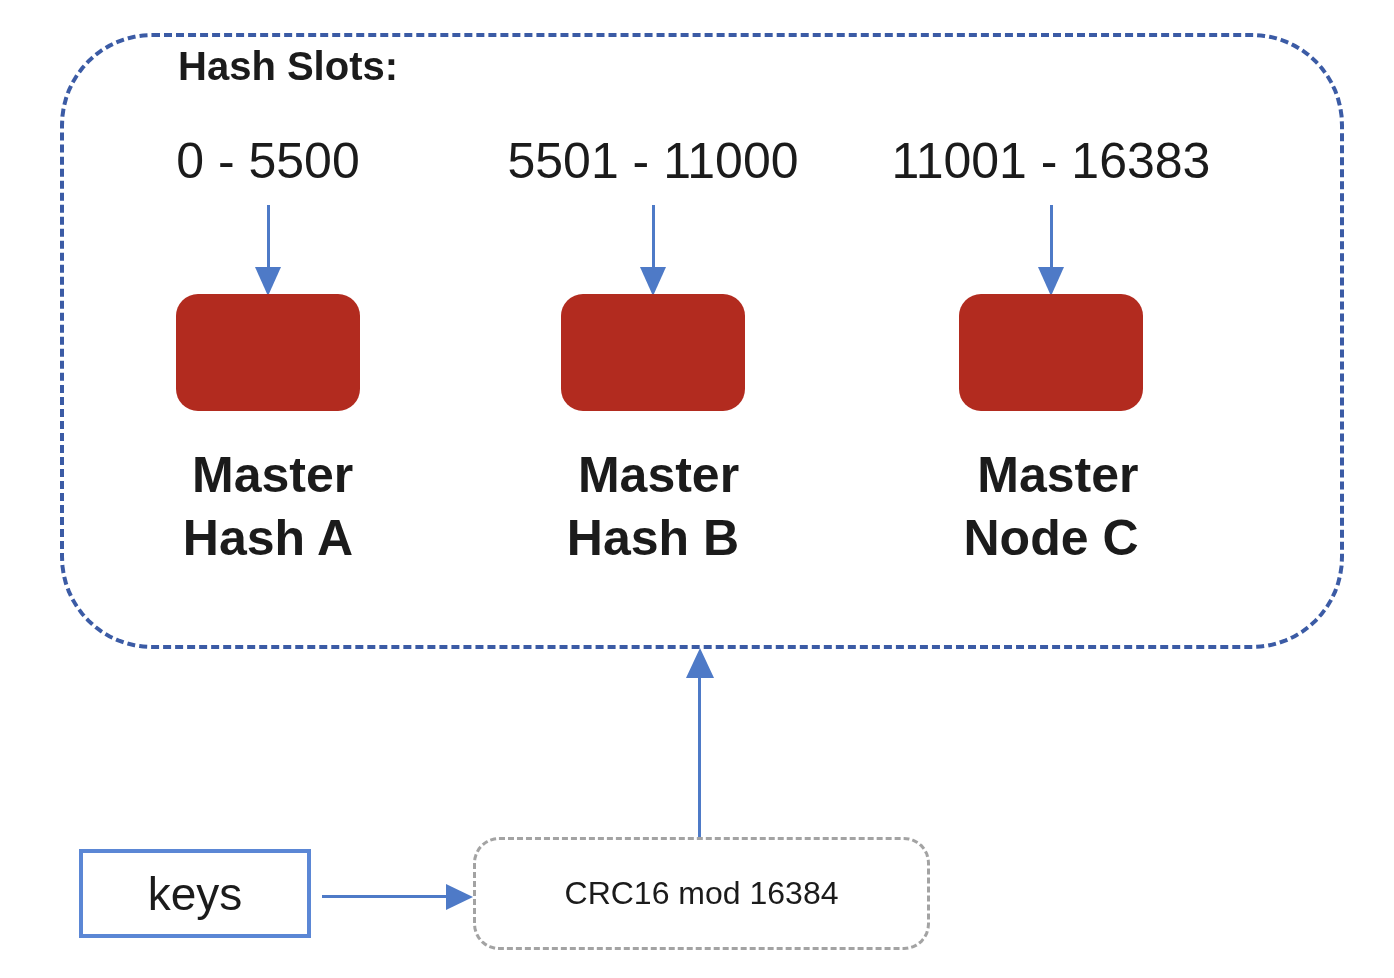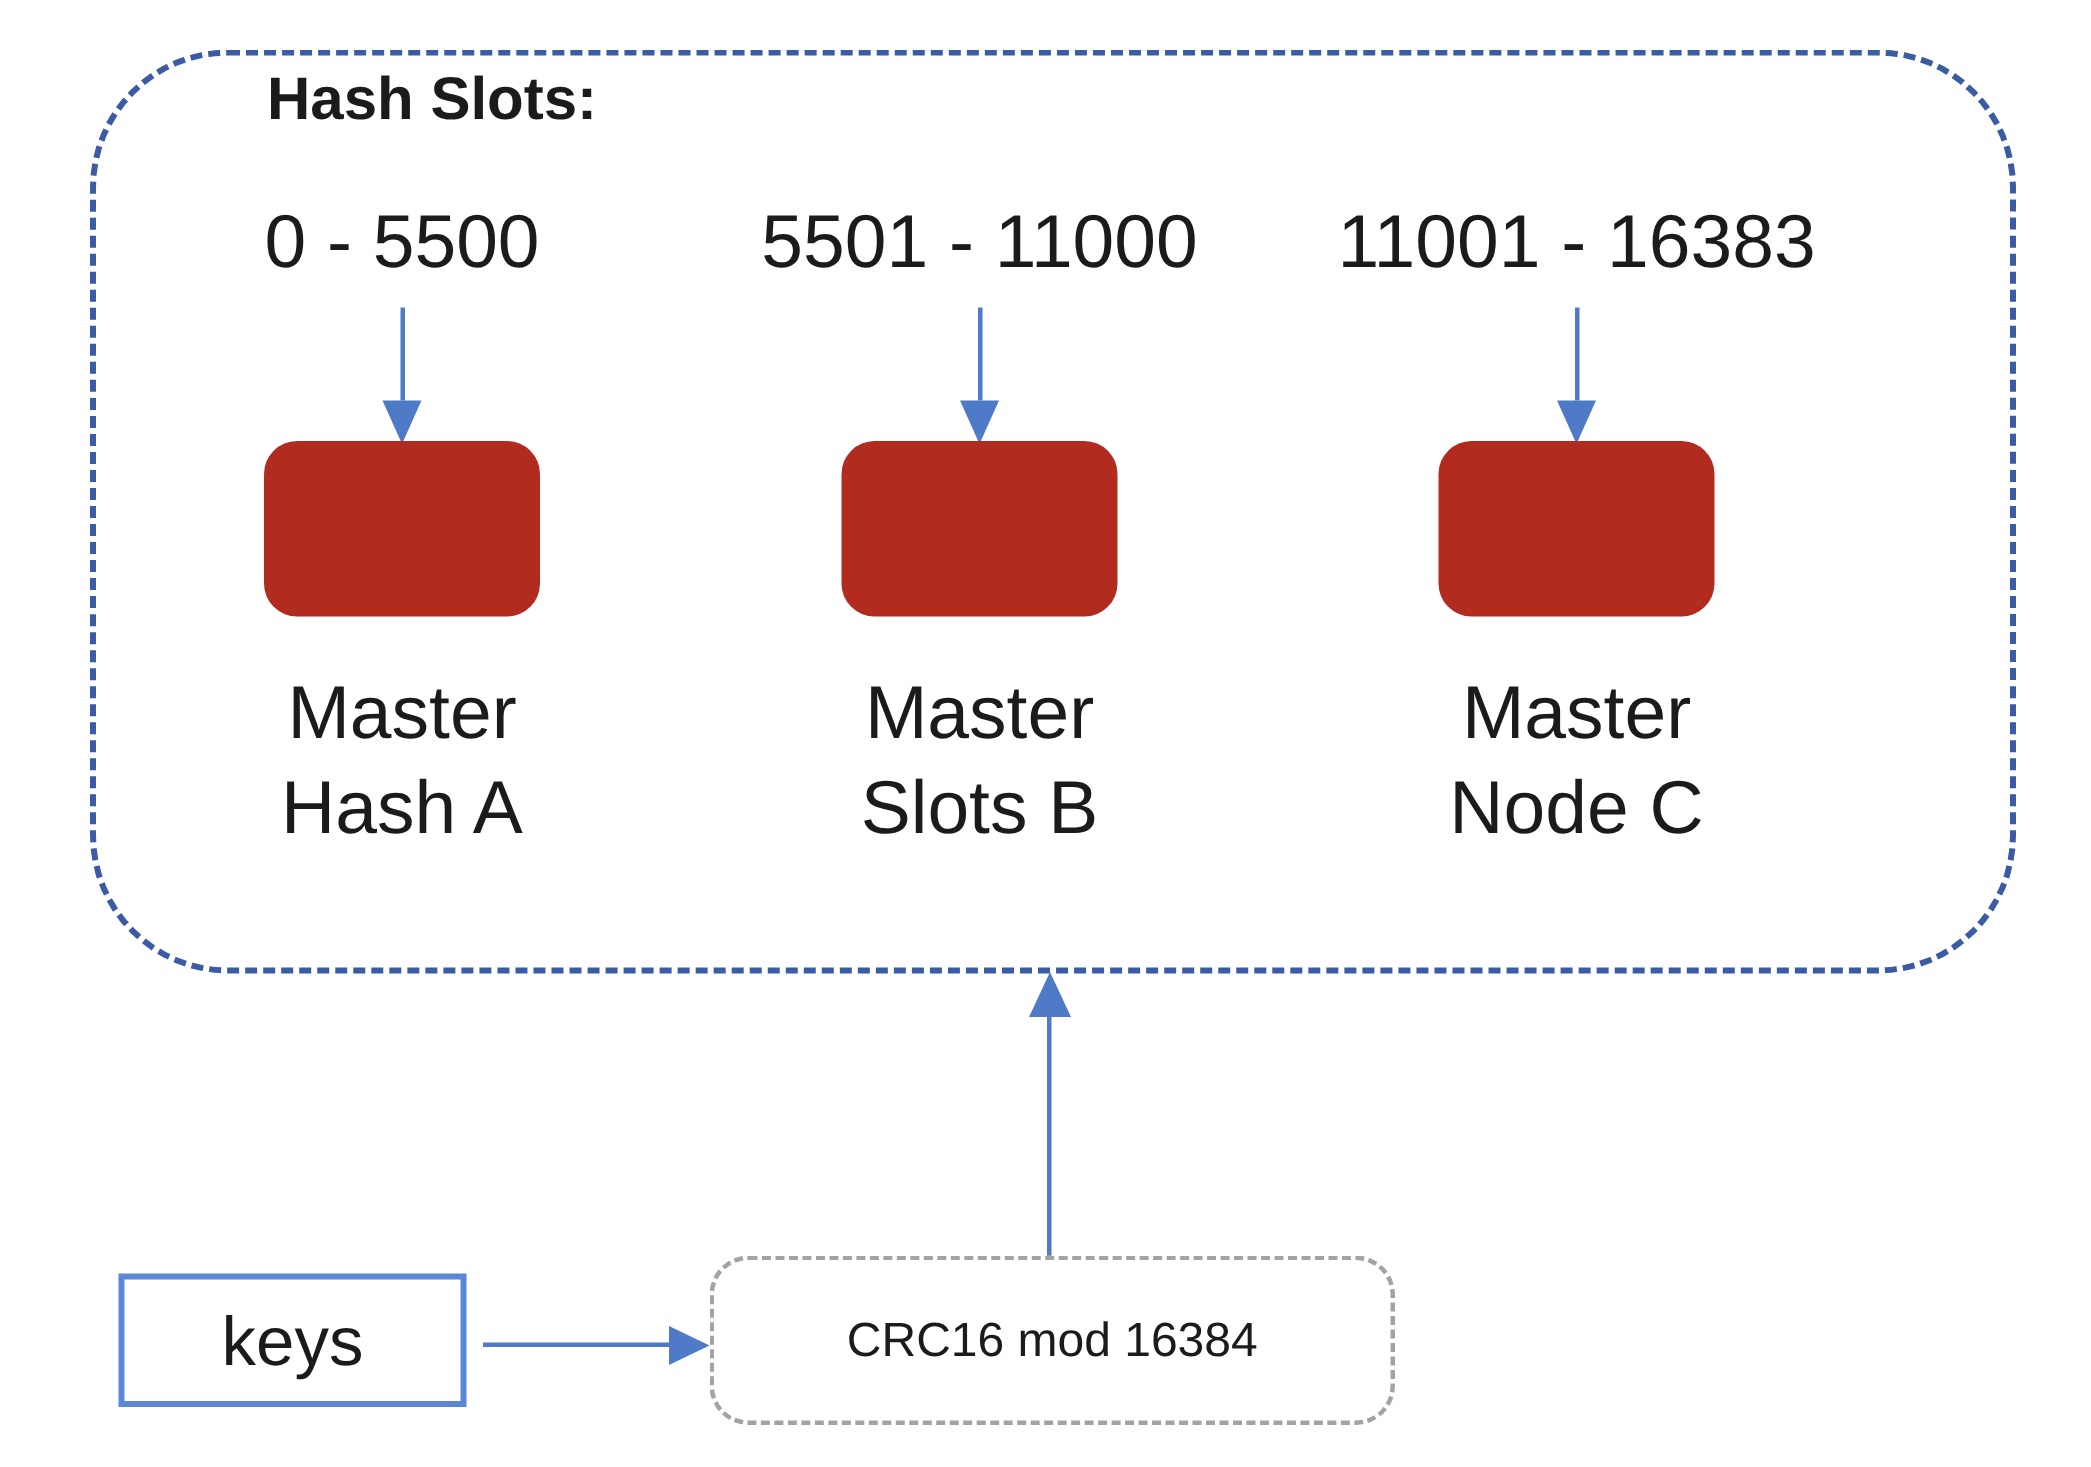--- a/index.html
+++ b/index.html
@@ -65,23 +65,23 @@
   .node-box {
     width: 184px; height: 117px;
     margin-top: -2px;
     background: #b22b1f;
     border-radius: 22px;
   }
 
   .node-label {
     margin-top: 33px;
     font-size: 50px;
-    font-weight: 400;
+    font-weight: 700;
     line-height: 63px;
-    text-align: center;
+    text-align: right;
     white-space: nowrap;
   }
 
   
   .up-arrow-head {
     position: absolute;
     left: 686px; top: 648px;
     width: 0; height: 0;
     border-left: 14px solid transparent;
     border-right: 14px solid transparent;
@@ -166,21 +166,21 @@
 
   <div class="column col-b">
     <div class="range-label">5501 - 11000</div>
     <div class="down-arrow">
       <div class="shaft"></div>
       <div class="head"></div>
     </div>
     <div class="node-box"></div>
     <div class="node-label">
       <div>Master</div>
-      <div>Slots B</div>
+      <div>Hash B</div>
     </div>
   </div>
 
   <div class="column col-c">
     <div class="range-label">11001 - 16383</div>
     <div class="down-arrow">
       <div class="shaft"></div>
       <div class="head"></div>
     </div>
     <div class="node-box"></div>

